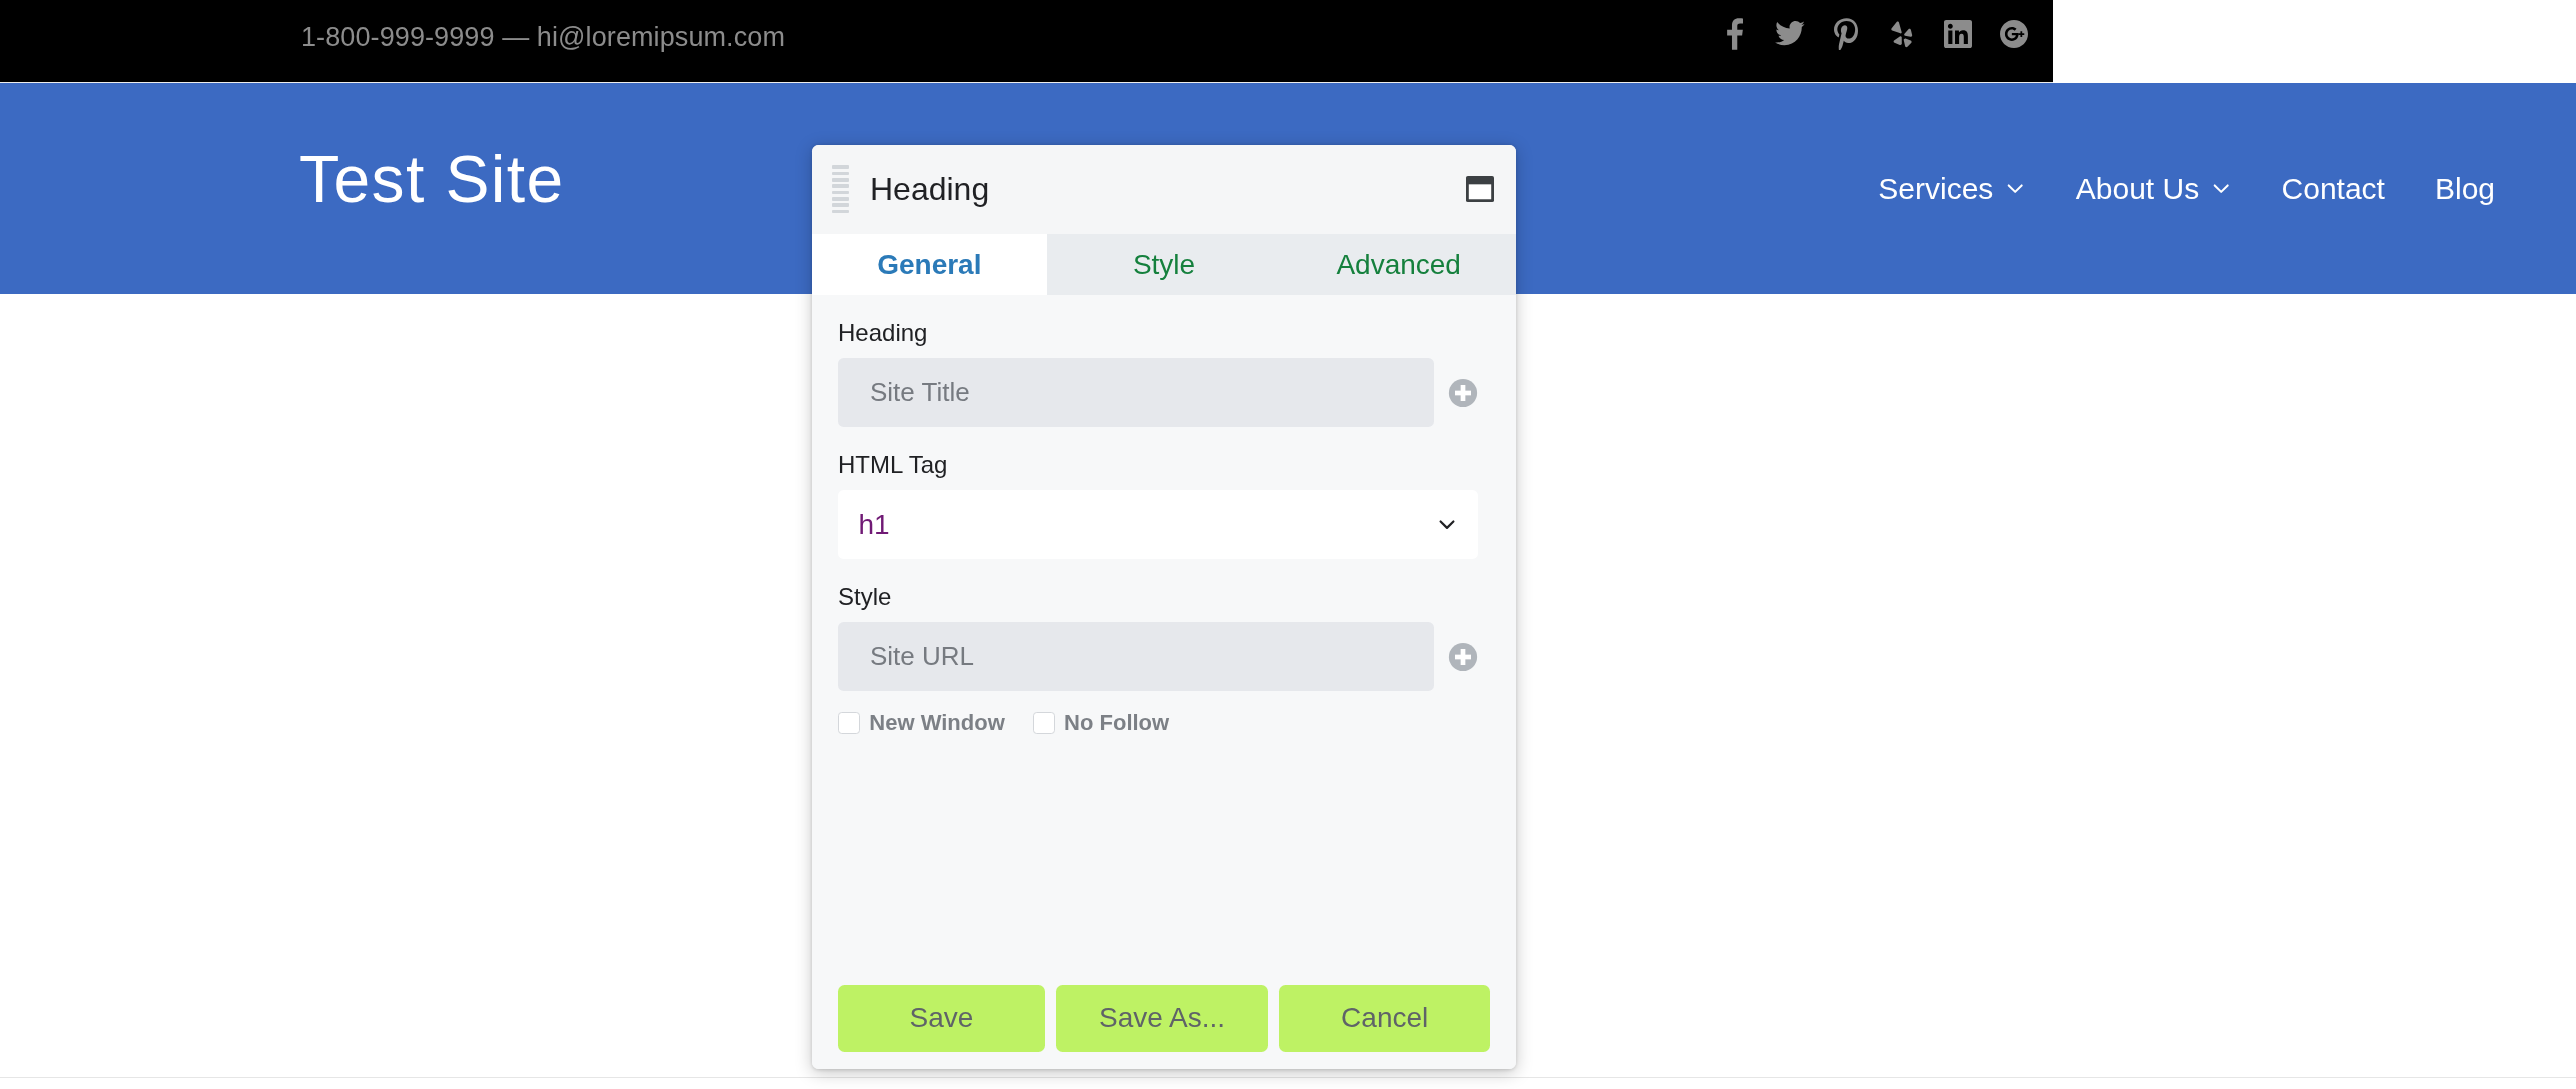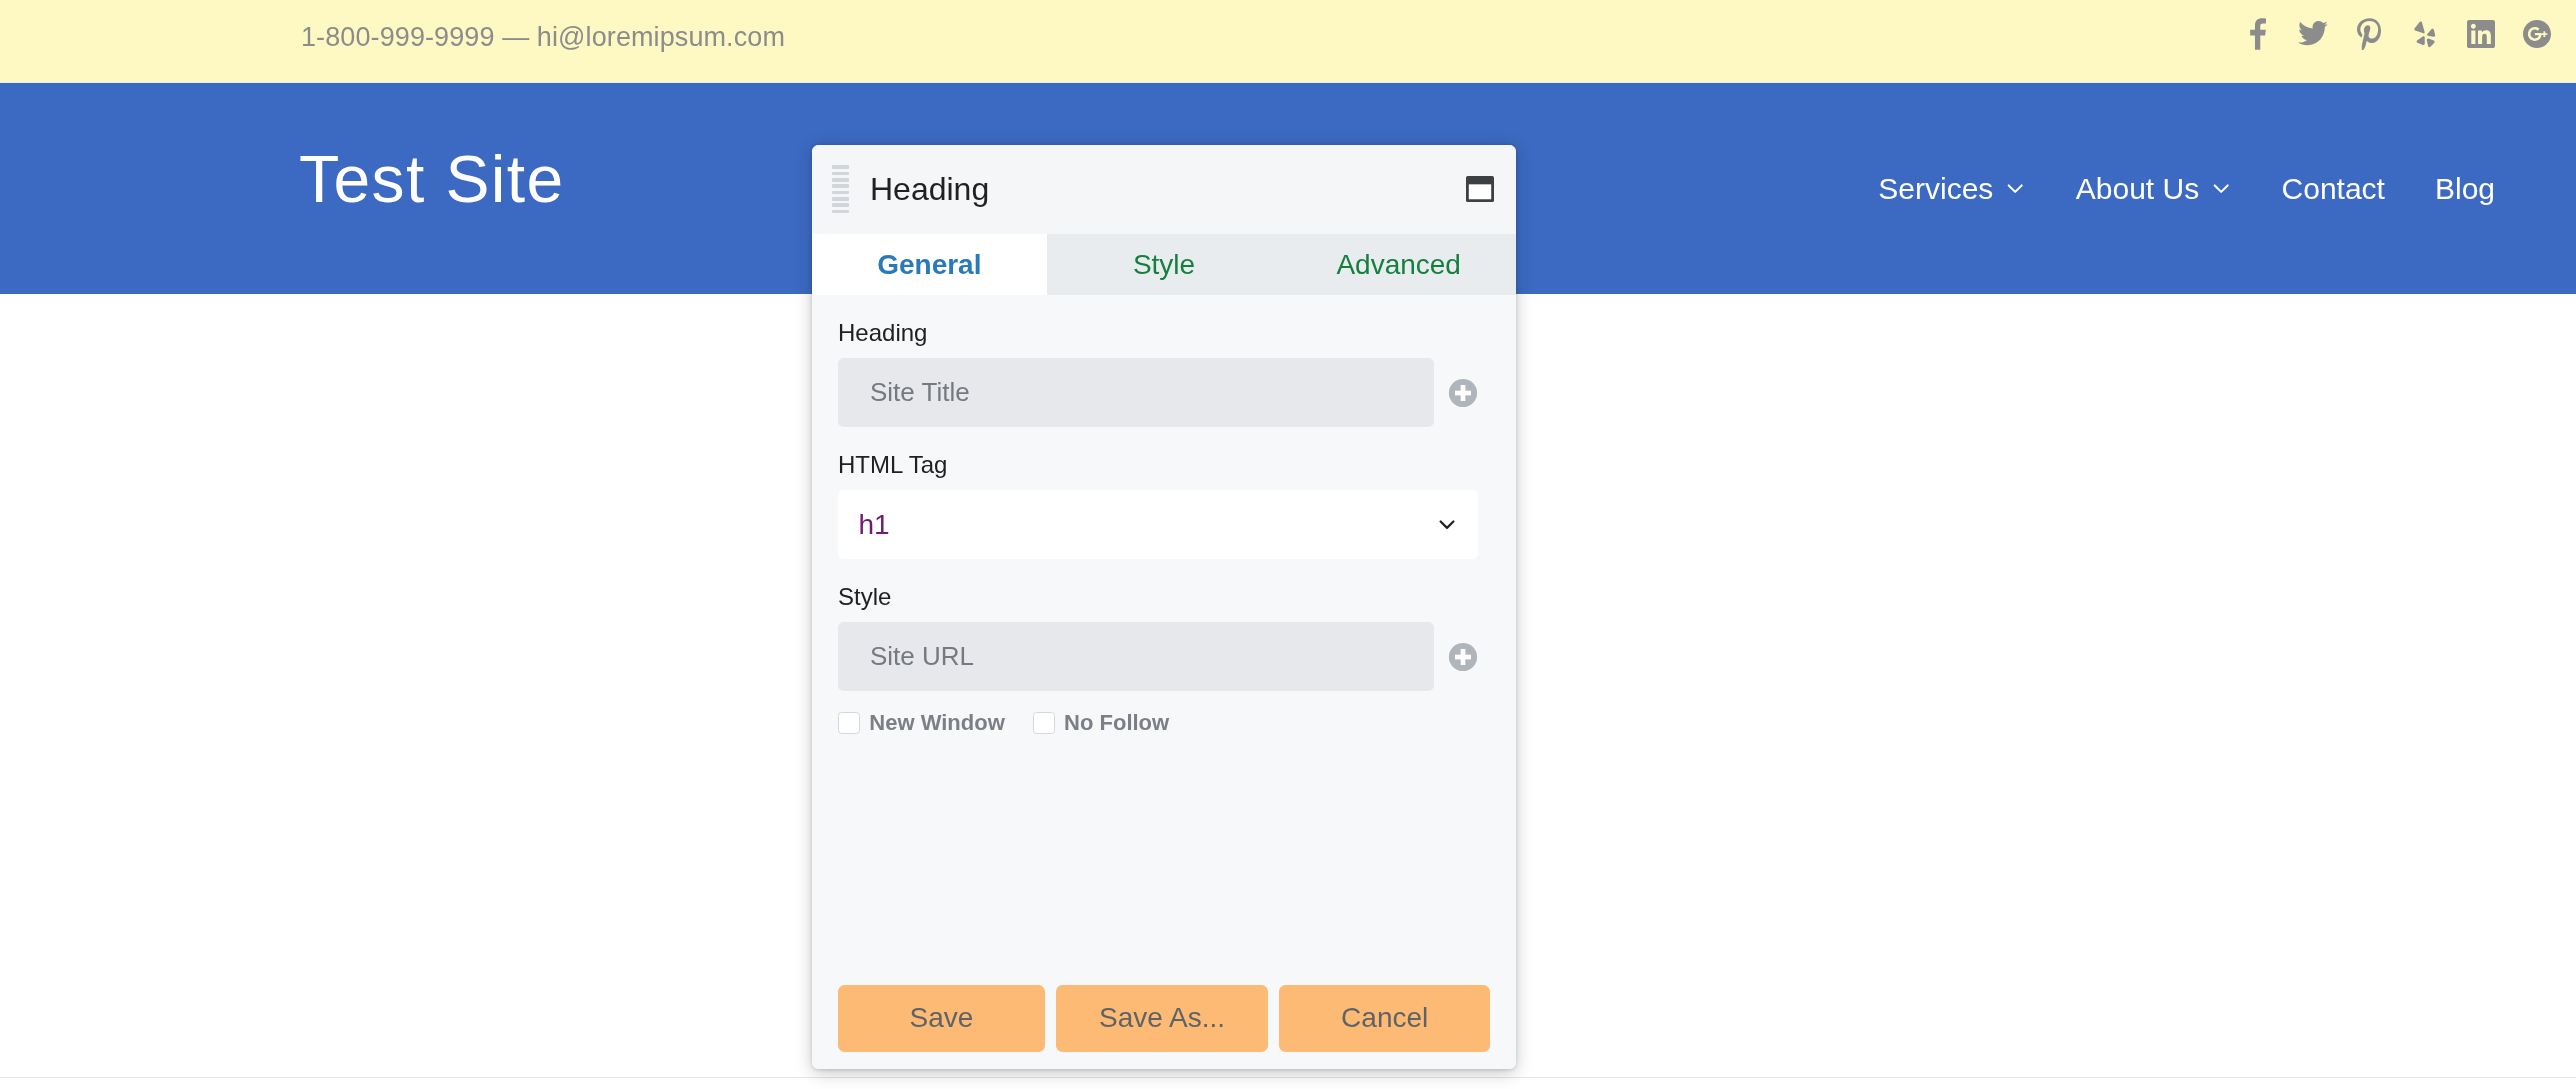--- a/index.html
+++ b/index.html
@@ -8,23 +8,23 @@
     height: 1089px;
     overflow: hidden;
     background: #ffffff;
     font-family: "Liberation Sans", sans-serif;
   }
 
   
   .topbar {
     position: absolute;
     left: 0; top: 0;
-    width: 2576px;
+    width: 2053px;
     height: 83px;
-    background: #fef9c3;
+    background: #000000;
     border-bottom: 0.9px solid #ececec;
   }
   .topbar-contact {
     position: absolute;
     left: 301px;
     top: 22px;
     font-size: 27px;
     color: #8c8c8c;
     letter-spacing: 0.1px;
     white-space: nowrap;
@@ -297,21 +297,21 @@
     flex: 0 0 auto;
     height: 102px;
     background: #f7f8f9;
     display: flex;
     align-items: center;
     padding: 0 26px;
     gap: 11px;
   }
   .dlg-btn {
     height: 67px;
-    background: #fdba74;
+    background: #bef264;
     border: none;
     border-radius: 6.5px;
     font-size: 28px;
     color: #5f6368;
     font-family: "Liberation Sans", sans-serif;
     cursor: pointer;
     padding: 0 18.6px;
   }
   .btn-save     { width: 212px; }
   .btn-save-as  { width: 218px; }

